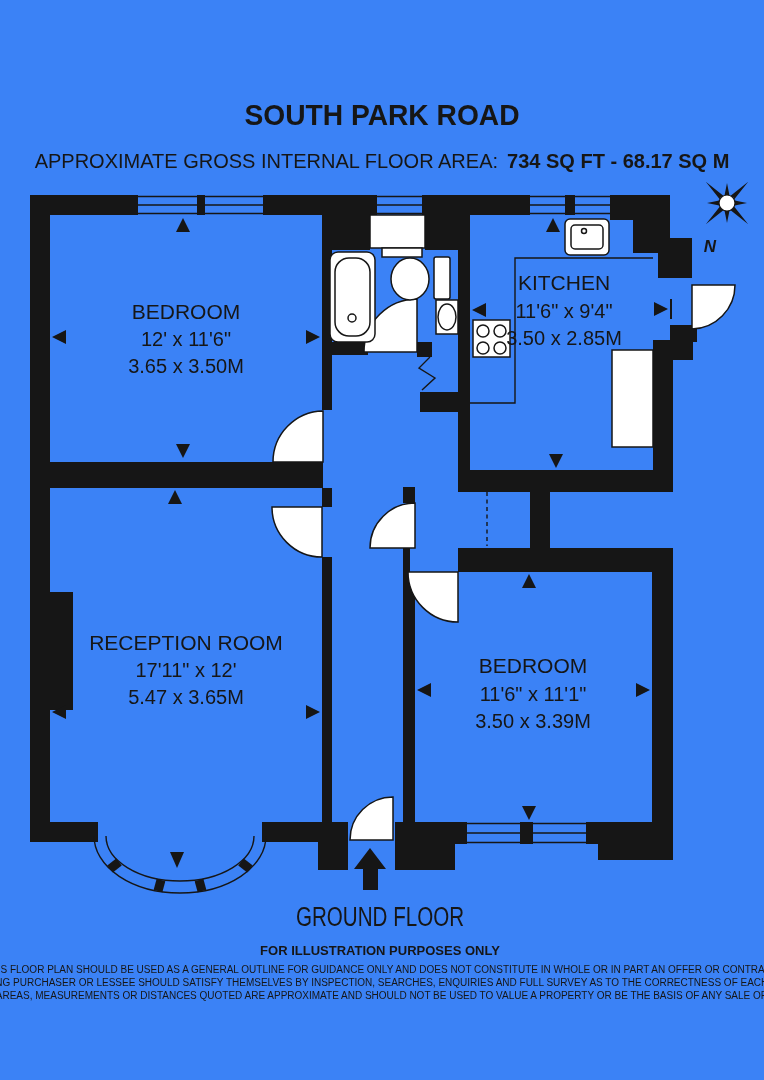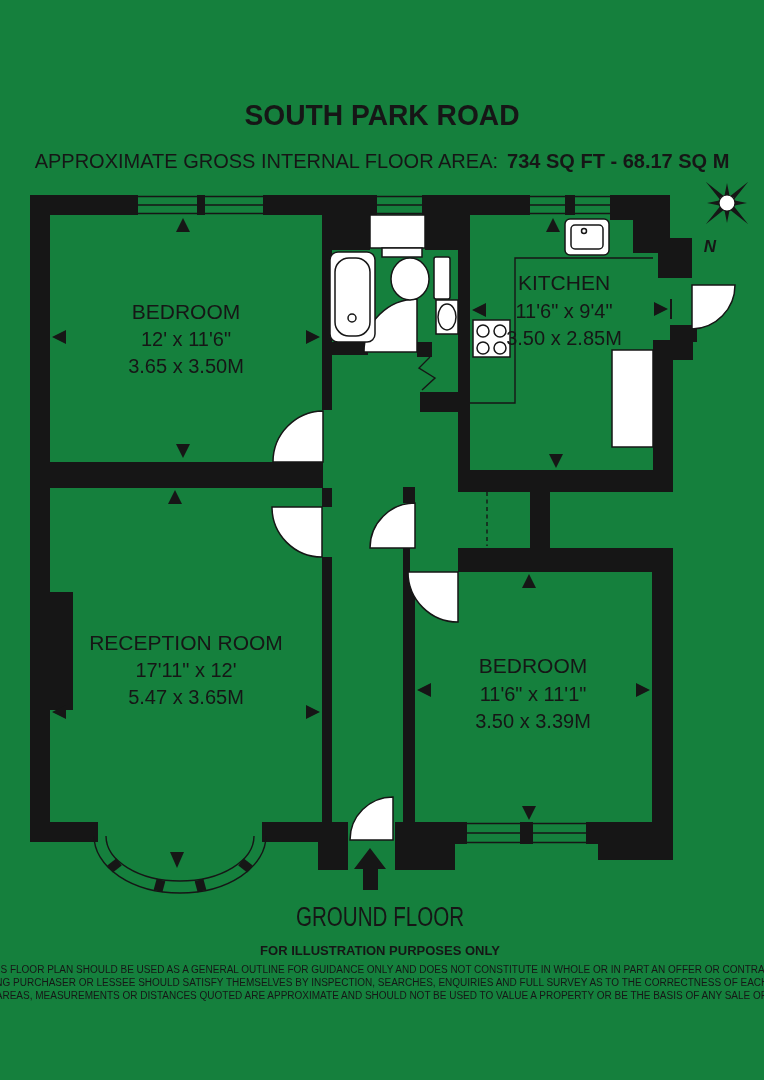--- a/index.html
+++ b/index.html
@@ -1,16 +1,16 @@
 <!DOCTYPE html>
 <html><head>
 <meta charset="utf-8">
 <style>
   html,body{margin:0;padding:0;background:#fff;}
-  .page{position:relative;width:764px;height:1080px;background:#15803d;overflow:hidden;
+  .page{position:relative;width:764px;height:1080px;background:#3b82f6;overflow:hidden;
         font-family:"Liberation Sans", sans-serif;}
   svg{position:absolute;inset:0;}
   svg text{fill:#161616;font-family:"Liberation Sans", sans-serif;}
   .t-title{font-size:30px;font-weight:bold;}
   .t-sub{font-size:20px;}
   .t-sub .val{font-weight:bold;}
   .t-room{font-size:21px;}
   .t-dim{font-size:20px;}
   .t-floor{font-size:27px;}
   .t-note{font-size:13px;font-weight:bold;}

